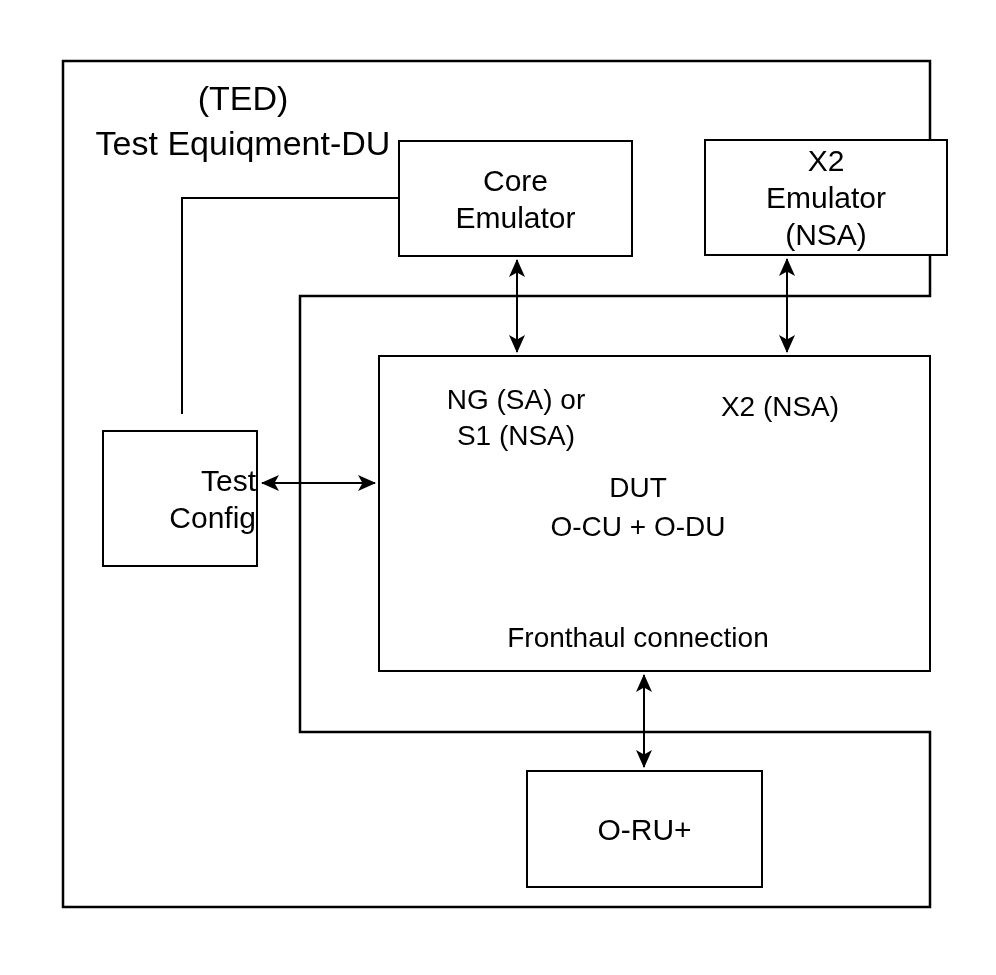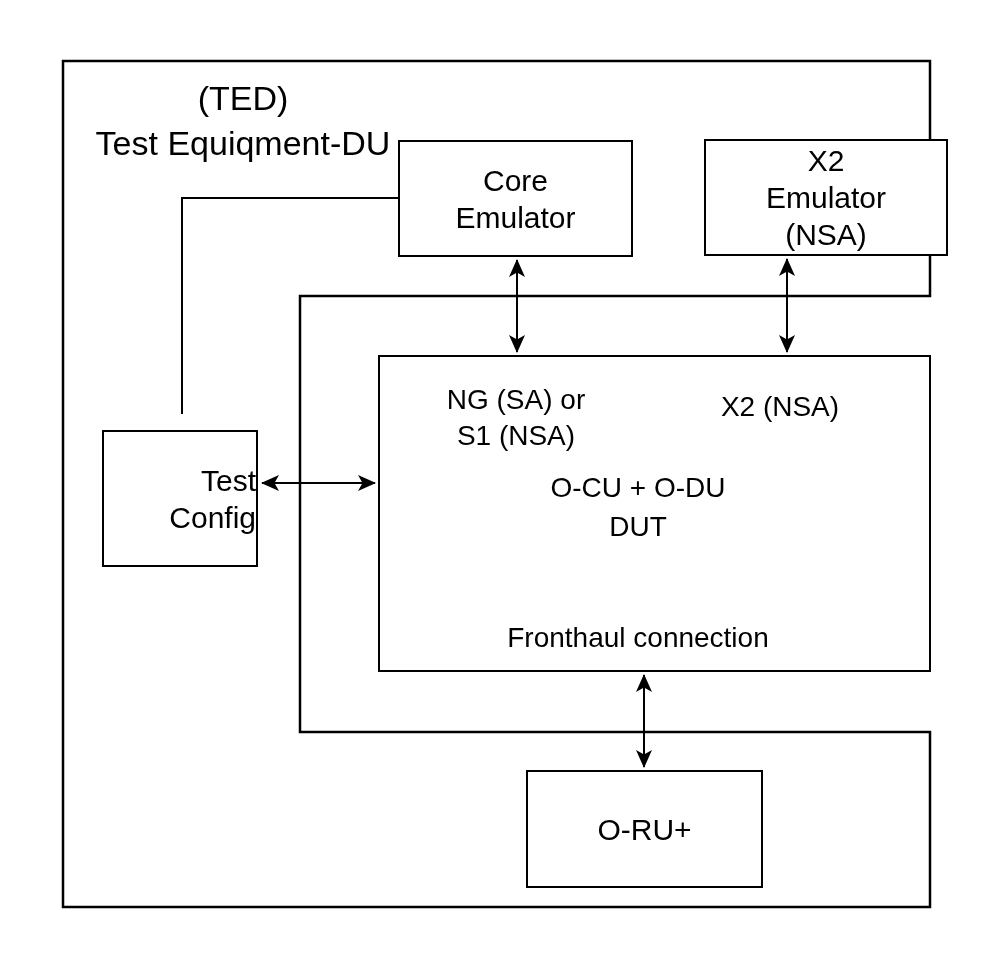--- a/index.html
+++ b/index.html
@@ -115,22 +115,22 @@
   <div class="box dut-box transparent"></div>
 
   <div class="dut-label ng-label">
     <span class="line-block">NG (SA) or</span>
     <span class="line-block">S1 (NSA)</span>
   </div>
 
   <div class="dut-label x2-nsa-label">X2 (NSA)</div>
 
   <div class="dut-label dut-name-label">
+    <span class="line-block">DUT</span>
     <span class="line-block">O-CU + O-DU</span>
-    <span class="line-block">DUT</span>
   </div>
 
   <div class="dut-label fronthaul-label">Fronthaul connection</div>
 
   <div class="box oru-box">
     <span class="line-block">O-RU+</span>
   </div>
 
 </div>
 

